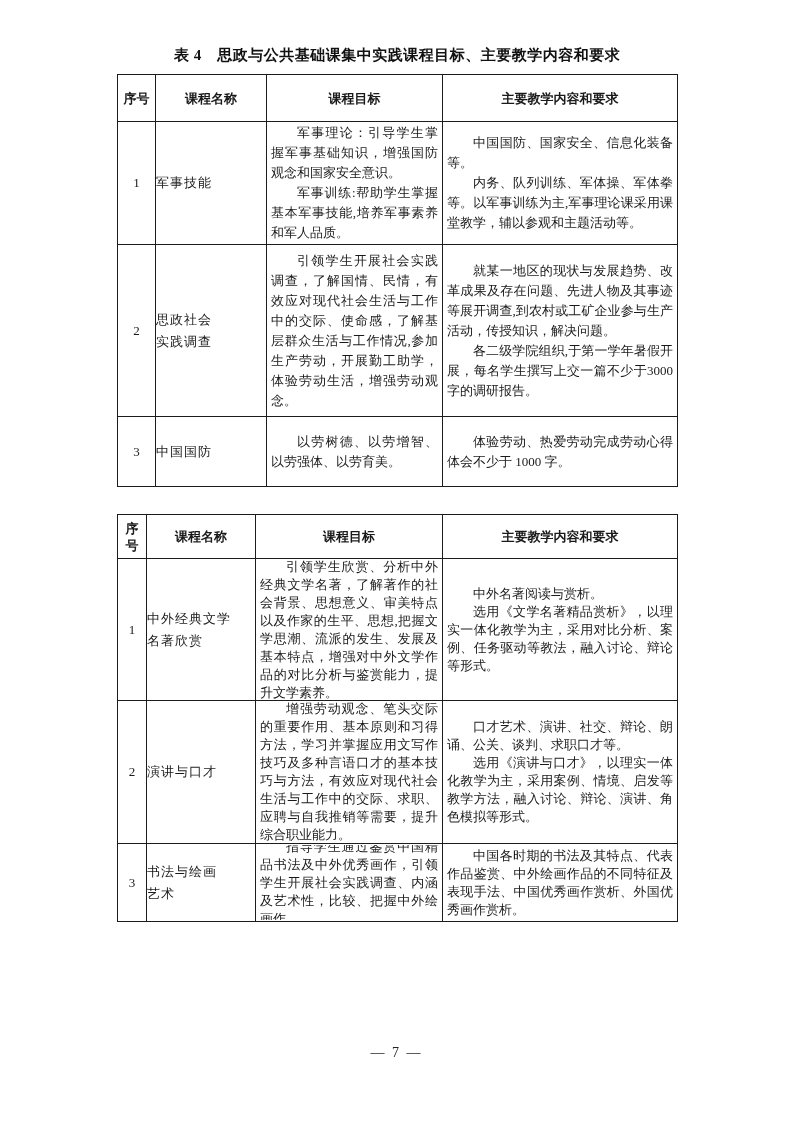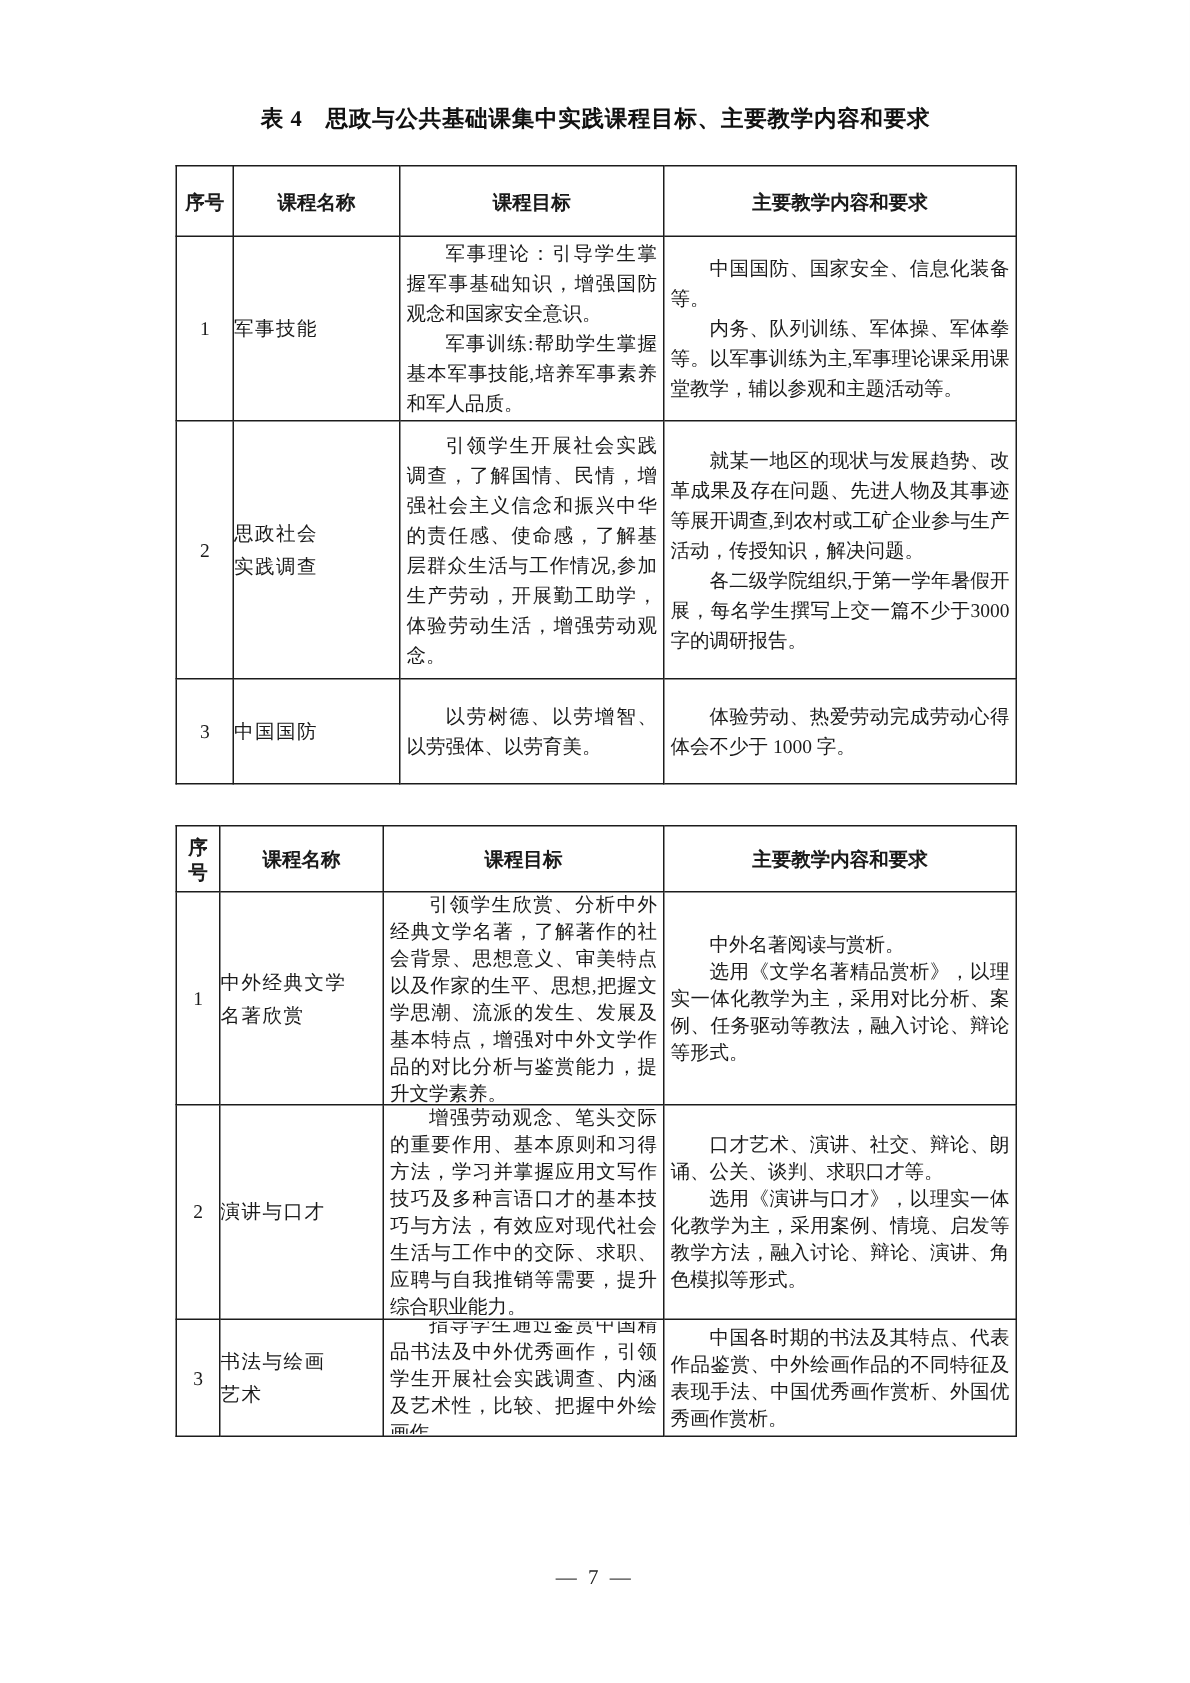--- a/index.html
+++ b/index.html
@@ -9,24 +9,24 @@
     color:#1a1a1a;
   }
   .sheet{
     position:relative;width:793px;height:1122px;background:#ffffff;overflow:hidden;
   }
   .content{position:absolute;left:117px;top:0;width:560px;}
   .doc-title{
     text-align:center;font-weight:bold;font-size:15px;line-height:20px;
     letter-spacing:0.5px;color:#111;
   }
-  .t4-title{padding-top:70px;}
+  .t4-title{padding-top:45px;}
   .t5-title{margin-top:31px;}
   table.doc-table{
-    border-collapse:collapse;table-layout:fixed;width:560px;margin-top:20px;
+    border-collapse:collapse;table-layout:fixed;width:560px;margin-top:9px;
     font-size:13px;
   }
   table.t5{margin-top:27px;}
   .doc-table th,.doc-table td{
     border:1.5px solid #1c1c1c;vertical-align:middle;padding:0;
     overflow:hidden;
   }
   .doc-table th{
     font-weight:bold;font-size:13px;text-align:center;line-height:17px;
     white-space:pre-line;
@@ -88,21 +88,21 @@
                 <p>内务、队列训练、军体操、军体拳等。以军事训练为主,军事理论课采用课堂教学，辅以参观和主题活动等。</p>
               </div>
             </td>
       </tr>
       <tr class="r2" style="height:172px">
         <td class="num">2</td>
         <td class="name">思政社会
 实践调查</td>
         <td class="text">
               <div class="box">
-                <p>引领学生开展社会实践调查，了解国情、民情，增强社会主义信念和振兴中华的责任感、使命感，了解基层群众生活与工作情况,参加生产劳动，开展勤工助学，体验劳动生活，增强劳动观念。</p>
+                <p>引领学生开展社会实践调查，了解国情、民情，有效应对现代社会生活与工作中的交际、使命感，了解基层群众生活与工作情况,参加生产劳动，开展勤工助学，体验劳动生活，增强劳动观念。</p>
               </div>
             </td>
         <td class="text">
               <div class="box">
                 <p>就某一地区的现状与发展趋势、改革成果及存在问题、先进人物及其事迹等展开调查,到农村或工矿企业参与生产活动，传授知识，解决问题。</p>
                 <p>各二级学院组织,于第一学年暑假开展，每名学生撰写上交一篇不少于3000 字的调研报告。</p>
               </div>
             </td>
       </tr>
       <tr class="r3" style="height:70px">

